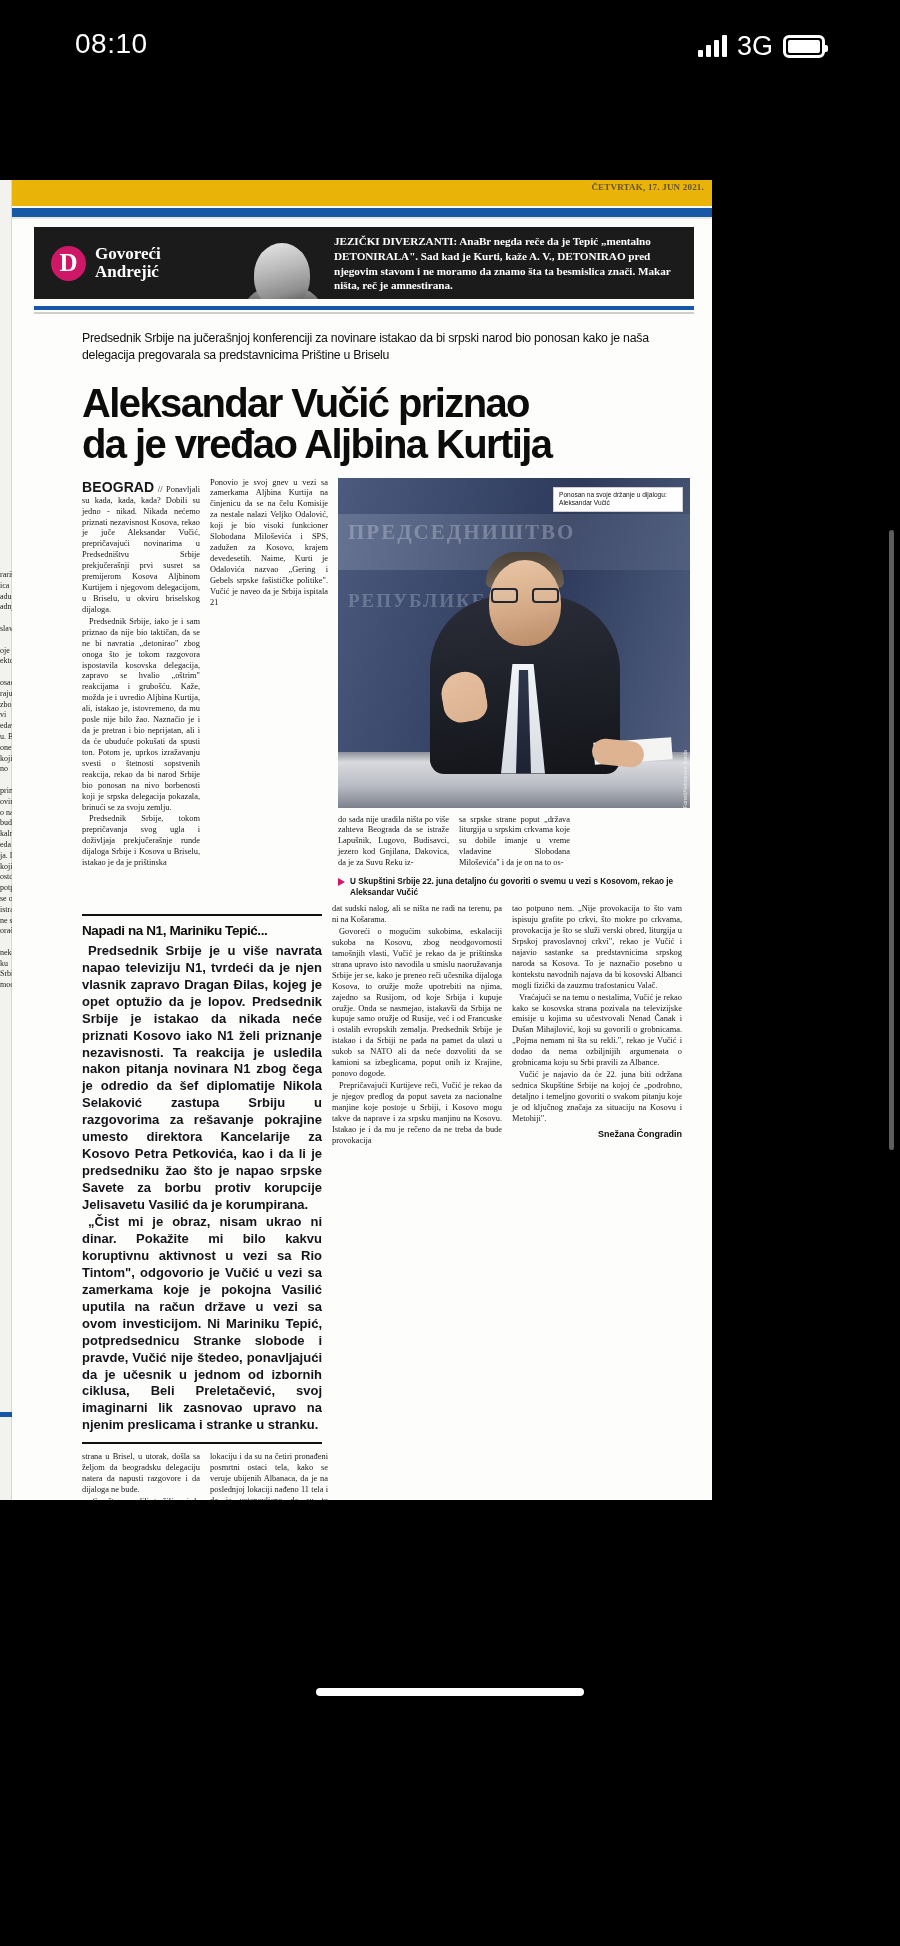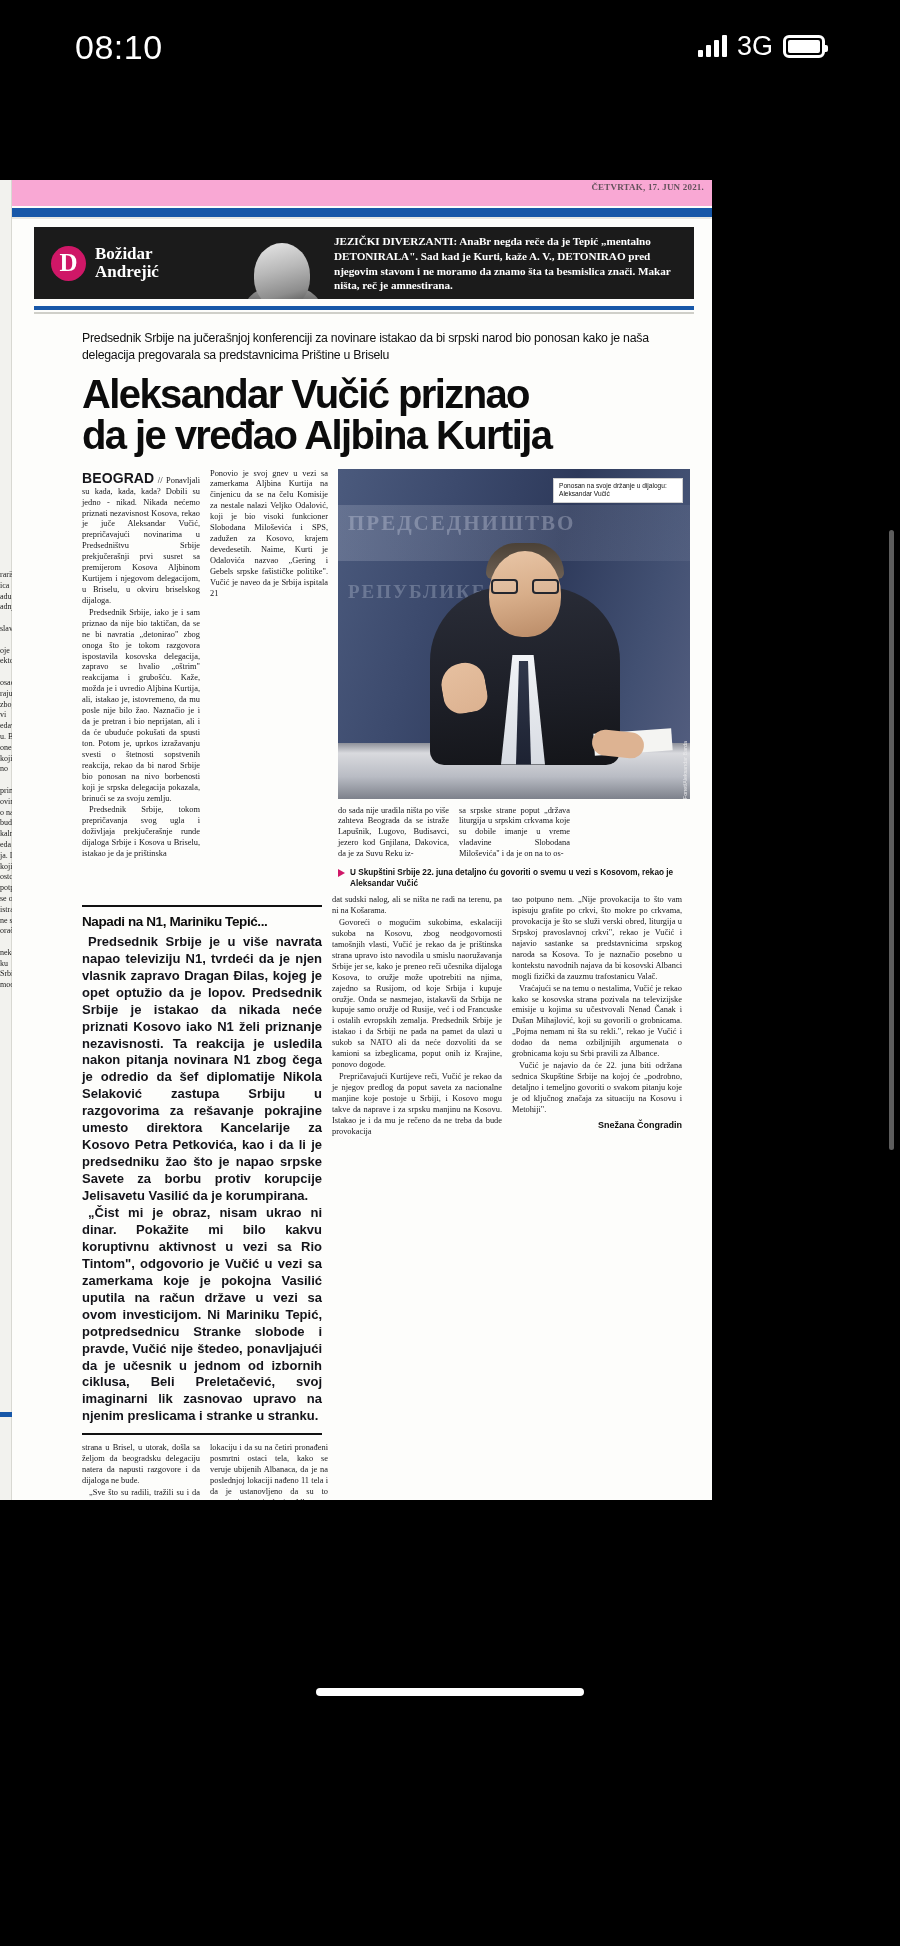--- a/index.html
+++ b/index.html
@@ -12,21 +12,21 @@
 
   
   .statusbar {
     position: relative;
     height: 105px;
     background: #000;
     color: #fff;
   }
   .sb-time {
     position: absolute; left: 75px; top: 28px;
-    font-size: 34px; font-weight: 500; letter-spacing: 0.5px;
+    font-size: 28px; font-weight: 500; letter-spacing: 0.5px;
     font-family: "Liberation Sans", sans-serif;
   }
   .sb-right {
     position: absolute; right: 75px; top: 28px;
     display: flex; align-items: center; gap: 10px; height: 36px;
   }
   .sig-bars { display: flex; align-items: flex-end; gap: 3px; height: 22px; }
   .sig-bars i { display: block; width: 5px; background: #fff; border-radius: 1px; }
   .sig-bars i:nth-child(1) { height: 7px; }
   .sig-bars i:nth-child(2) { height: 12px; }
@@ -69,21 +69,21 @@
     position: absolute; left: 712px; top: 0; width: 188px; height: 1540px;
     background: #000;
   }
   .scrollbar {
     position: absolute; right: 6px; top: 350px;
     width: 5px; height: 620px; background: #5d5d5d; border-radius: 3px;
   }
 
   
   .masthead {
-    position: relative; height: 26px; background: #f9a8d4;
+    position: relative; height: 26px; background: #eab308;
   }
   .masthead-date {
     position: absolute; right: 8px; top: 2px;
     font-family: "Liberation Serif", serif;
     font-size: 9px; font-weight: bold; color: #3a3a3a;
     letter-spacing: 0.2px;
     opacity: .78;
   }
   .rule-blue {
     height: 9px; background: #1757a8; margin: 2px 0 0 0;
@@ -146,21 +146,21 @@
   
   .article { padding: 16px 10px 0 70px; }
 
   .kicker {
     font-family: "Liberation Sans", sans-serif;
     font-size: 12.3px; line-height: 1.42; color: #111;
     letter-spacing: -0.25px;
     width: 585px;
   }
   .headline {
-    margin-top: 9px;
+    margin-top: 18px;
     font-family: "Liberation Sans", sans-serif;
     font-weight: bold;
     font-size: 40px; line-height: 1.02;
     letter-spacing: -1.6px;
     color: #0c0c0c;
     width: 600px;
   }
 
   
   .body-grid {
@@ -448,21 +448,21 @@
     <div class="masthead">
       <div class="masthead-date">ČETVRTAK, 17. JUN 2021.</div>
     </div>
     <div class="rule-blue"></div>
     <div class="rule-thin"></div>
 
     <div class="banner">
       <div class="banner-left">
         <div class="d-badge">D</div>
         <div class="col-name">
-          <div>Božidar</div>
+          <div>Govoreći</div>
           <div>Andrejić</div>
         </div>
       </div>
       <div class="banner-portrait">
         <div class="portrait-body"></div>
         <div class="portrait-head"></div>
       </div>
       <div class="banner-text">JEZIČKI DIVERZANTI: AnaBr negda reče da je Tepić „mentalno DETONIRALA". Sad kad je Kurti, kaže A. V., DETONIRAO pred njegovim stavom i ne moramo da znamo šta ta besmislica znači. Makar ništa, reč je amnestirana.</div>
     </div>
     <div class="banner-under-rule"></div>

